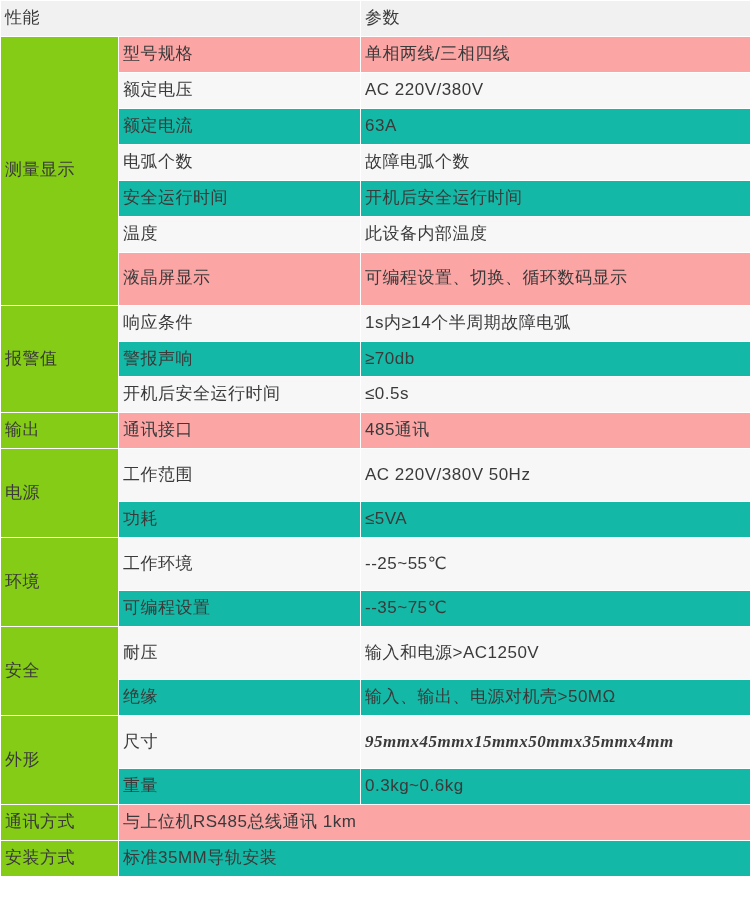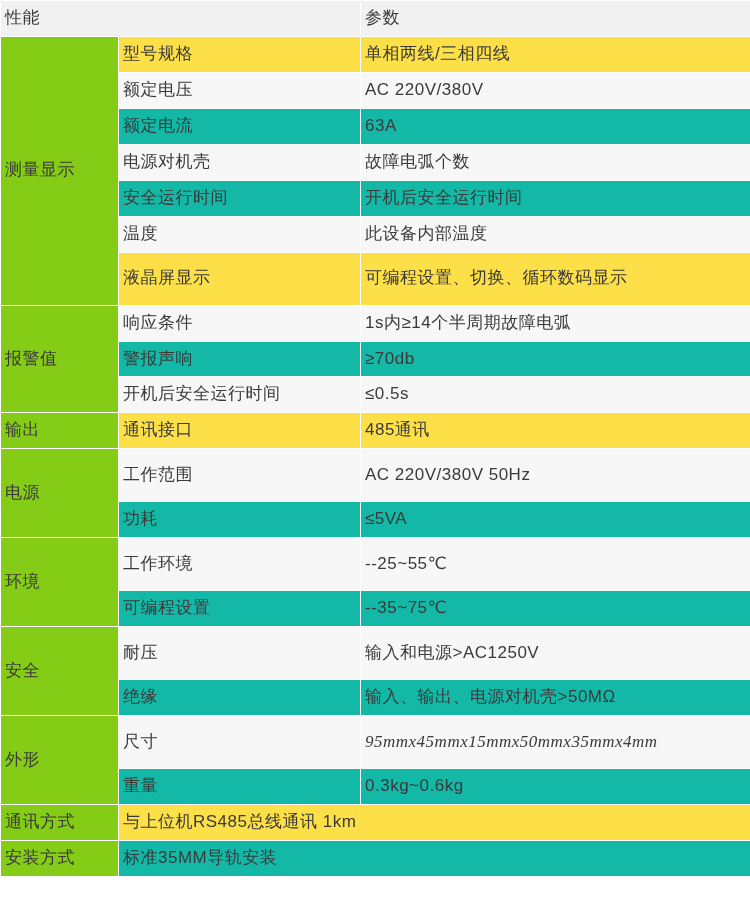--- a/index.html
+++ b/index.html
@@ -28,40 +28,41 @@
     padding: 6px 4px;
     line-height: 1.35;
     letter-spacing: 0.5px;
   }
   
   col.c1 { width: 118px; }
   col.c2 { width: 242px; }
   col.c3 { width: 390px; }
 
   
-  .sh-light  { background: #fde047; }
+  .sh-light  { background: #fca5a5; }
   .sh-mid    { background: #14b8a6; }
   .sh-white  { background: #f7f7f7; margin-top: 32px; }
 
   .head {
     background: #f1f1f1;
     font-size: 18px;
     padding: 12px 4px;
   }
   .grp {
     background: #84cc16;
     font-size: 18px;
   }
   .wide-label {
     letter-spacing: 4px;
   }
   .mono-ish {
     font-family: "Liberation Serif", "DejaVu Serif", serif;
     font-style: italic;
     font-size: 17px;
+    font-weight: bold;
   }
   .tall { height: 40px; }
 </style>
 </head>
 <body>
 
 <table id="spec-table">
   <colgroup>
     <col class="c1">
       <col class="c2">
@@ -81,21 +82,21 @@
     </tr>
     <tr>
       <td class="sh-white">额定电压</td>
       <td class="sh-white">AC 220V/380V</td>
     </tr>
     <tr>
       <td class="sh-mid">额定电流</td>
       <td class="sh-mid">63A</td>
     </tr>
     <tr>
-      <td class="sh-white">电源对机壳</td>
+      <td class="sh-white">电弧个数</td>
       <td class="sh-white">故障电弧个数</td>
     </tr>
     <tr>
       <td class="sh-mid">安全运行时间</td>
       <td class="sh-mid">开机后安全运行时间</td>
     </tr>
     <tr>
       <td class="sh-white">温度</td>
       <td class="sh-white">此设备内部温度</td>
     </tr>

